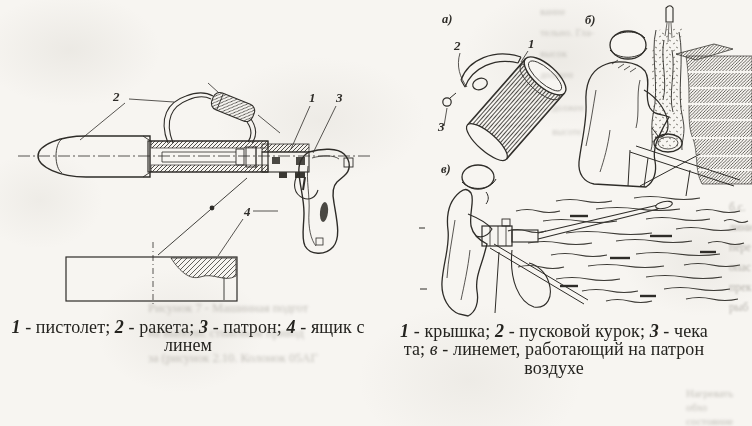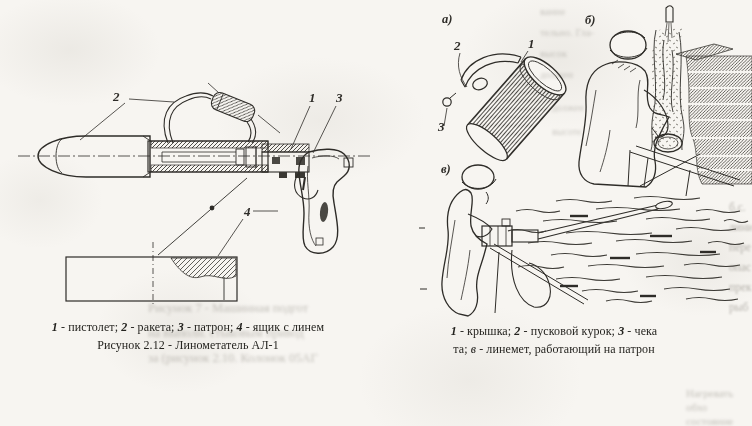--- a/index.html
+++ b/index.html
@@ -13,21 +13,21 @@
       radial-gradient(140px 100px at 560px 60px, rgba(160,155,142,.12), transparent 70%),
       radial-gradient(110px 80px at 700px 260px, rgba(160,155,142,.13), transparent 70%),
       radial-gradient(160px 110px at 470px 380px, rgba(160,155,142,.11), transparent 70%),
       radial-gradient(90px 70px at 40px 200px, rgba(160,155,142,.10), transparent 70%),
       #f7f5f1;
   }
   svg{position:absolute; top:0; left:0;}
   .ink{stroke:#2e2c28; fill:none;}
   .caption{
     position:absolute; text-align:center; color:#24231f;
-    font-size:12px; line-height:18.3px; letter-spacing:.1px;
+    font-size:18px; line-height:18.3px; letter-spacing:.1px;
   }
   .left-cap{left:6px; top:318px; width:364px;}
   .right-cap{left:386px; top:322px; width:336px;}
   .it{font-style:italic;}
   .bleed{
     position:absolute; color:#827e76; pointer-events:none;
     font-family:"Liberation Serif", serif;
   }
   .bleed-left{left:148px; top:296px; width:240px; font-size:12.5px; line-height:25px; filter:blur(1.7px); opacity:.45;}
   .bleed-mid{left:540px; top:1px; width:56px; font-size:10.5px; line-height:21px; filter:blur(1.4px); opacity:.40;}
@@ -250,26 +250,26 @@
           <path d="M610,258 h20"></path>
         <path d="M700,252 h16"></path>
           <path d="M560,286 h18"></path>
           <path d="M640,296 h16"></path>
       </g>
     </g>
   </svg>
 
   <div class="caption left-cap">
     <div><span class="fig-num">1</span><span> - пистолет; </span><span class="fig-num">2</span><span> - ракета; </span><span class="fig-num">3</span><span> - патрон; </span><span class="fig-num">4</span><span> - ящик с линем</span></div>
-    <div>Рисунок 2.12 - Линометатель АЛ-1</div>
   </div>
 
   <div class="caption right-cap">
     <div><span class="fig-num">1</span><span> - крышка; </span><span class="fig-num">2</span><span> - пусковой курок; </span><span class="fig-num">3</span><span> - чека</span></div>
     <div><span>та; </span><span class="it">в</span><span> - линемет, работающий на патрон</span></div>
+    <div>воздухе</div>
   </div>
 
   <div class="bleed bleed-left">
     <div>Рисунок 7 - Машинная подгот</div>
     <div>на выполн. стыковым привод</div>
     <div>за (рисунок 2.10. Колонок 05АГ</div>
   </div>
   <div class="bleed bleed-mid">
     <div>вание</div>
     <div>тельно. Гла-</div>

